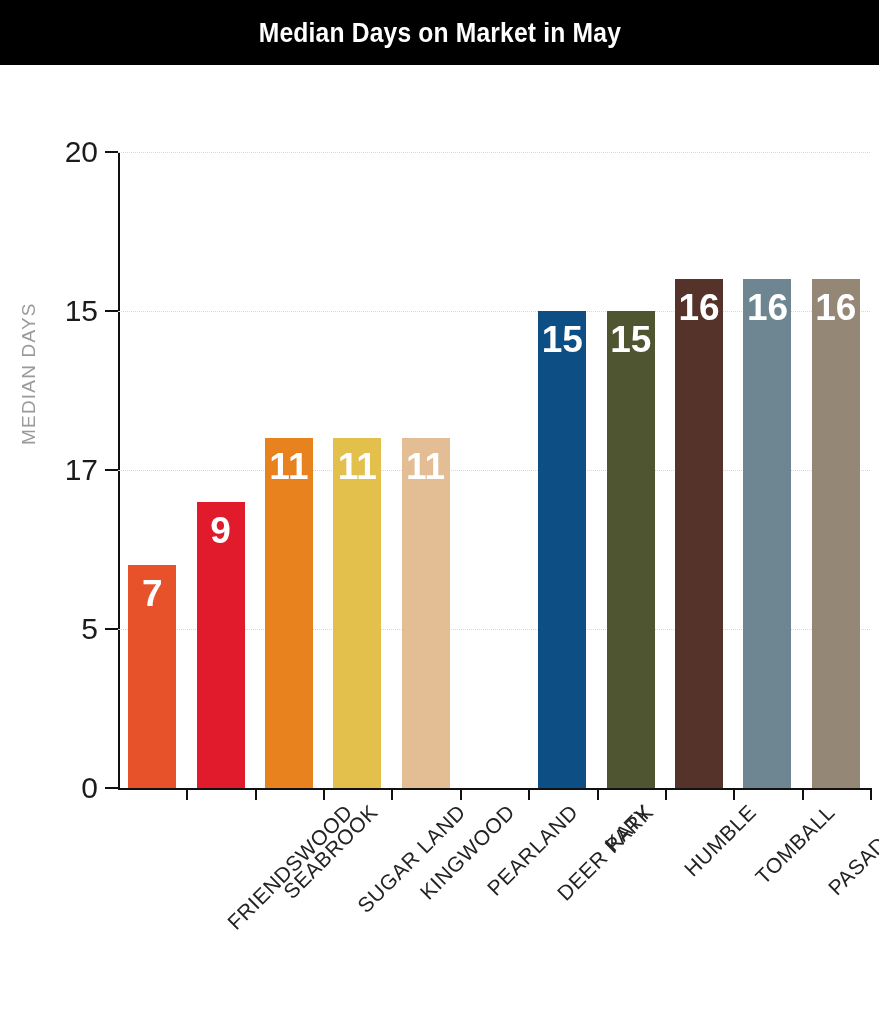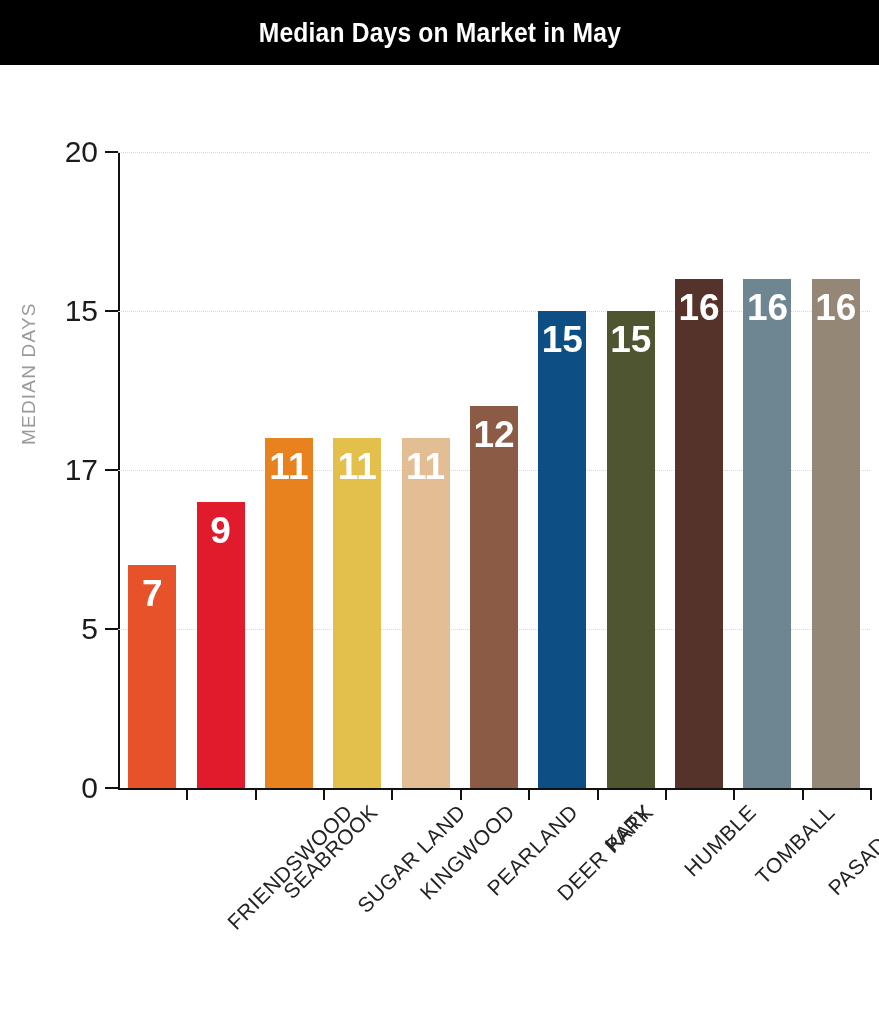--- a/index.html
+++ b/index.html
@@ -195,23 +195,20 @@
       </div>
       <div class="xtick-mark" style="left: 205.091px;"></div>
       <div class="bar" style="left: 215.273px; width: 48px; height: 349.8px; background: rgb(227, 192, 75);">
         <span class="bar-value">11</span>
       </div>
       <div class="xtick-mark" style="left: 273.455px;"></div>
       <div class="bar" style="left: 283.636px; width: 48px; height: 349.8px; background: rgb(227, 189, 147);">
         <span class="bar-value">11</span>
       </div>
       <div class="xtick-mark" style="left: 341.818px;"></div>
-      <div class="bar" style="left: 352px; width: 48px; height: 381.6px; background: rgb(139, 91, 69);">
-        <span class="bar-value">12</span>
-      </div>
       <div class="xtick-mark" style="left: 410.182px;"></div>
       <div class="bar" style="left: 420.364px; width: 48px; height: 477px; background: rgb(13, 79, 132);">
         <span class="bar-value">15</span>
       </div>
       <div class="xtick-mark" style="left: 478.545px;"></div>
       <div class="bar" style="left: 488.727px; width: 48px; height: 477px; background: rgb(79, 85, 49);">
         <span class="bar-value">15</span>
       </div>
       <div class="xtick-mark" style="left: 546.909px;"></div>
       <div class="bar" style="left: 557.091px; width: 48px; height: 508.8px; background: rgb(86, 51, 42);">

